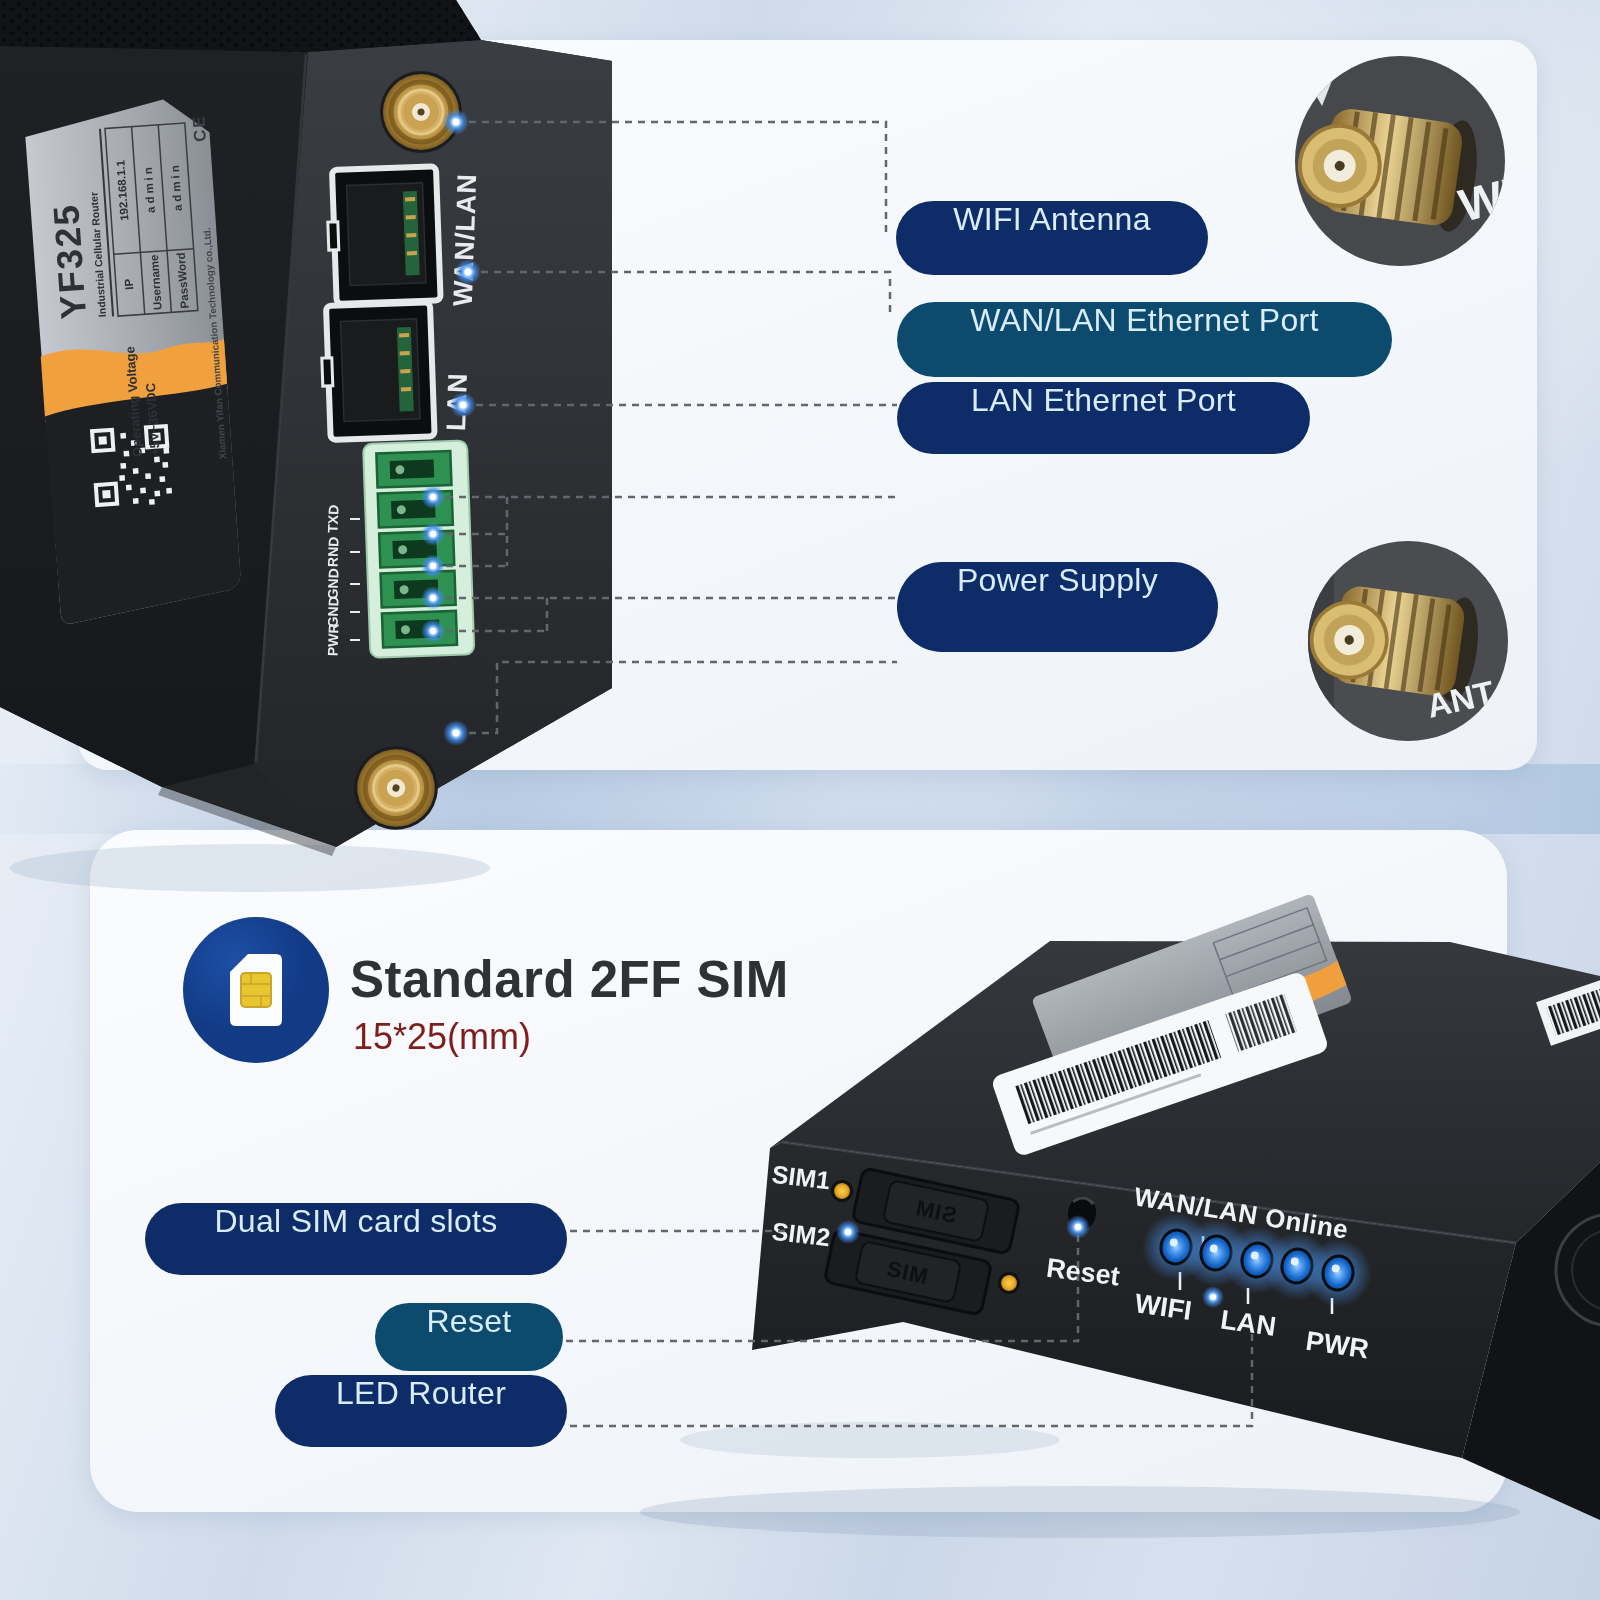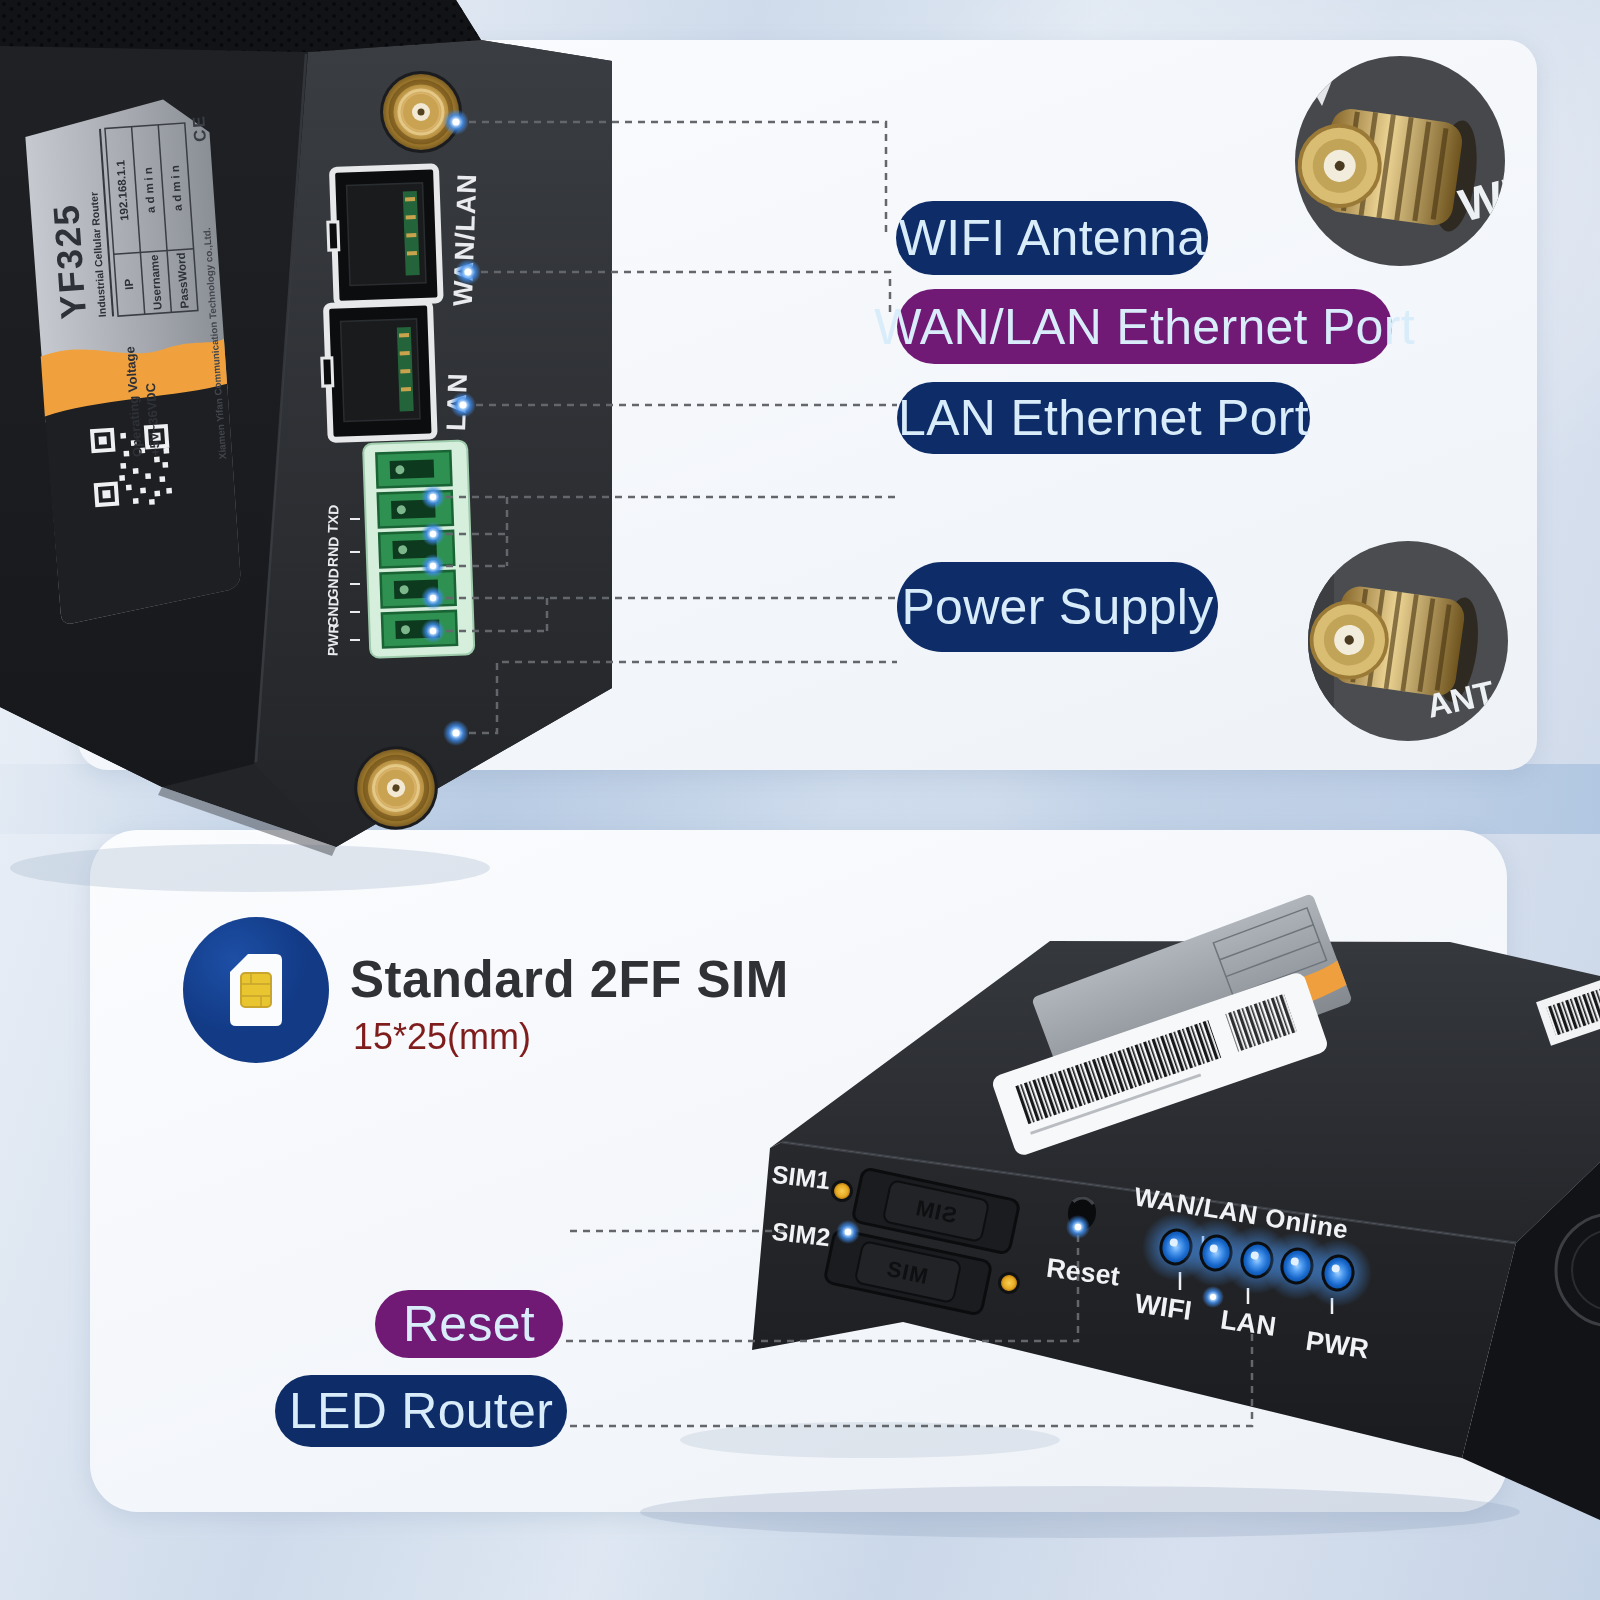--- a/index.html
+++ b/index.html
@@ -10,24 +10,24 @@
       background:linear-gradient(108deg,#f1f4fa 0%,#e4ebf4 16%,#cfdbeb 36%,#dee7f2 52%,#cbd8e9 66%,#d7e0ee 80%,#c5d3e6 100%);}
   .band{position:absolute;left:0;right:0;top:764px;height:70px;
         background:linear-gradient(90deg,rgba(166,191,221,.08),rgba(166,191,221,.55) 30%,rgba(190,208,232,.30) 62%,rgba(158,186,219,.6) 100%);}
   .sheen{position:absolute;right:-180px;top:-160px;width:950px;height:720px;border-radius:50%;
          background:radial-gradient(closest-side,rgba(255,255,255,.55),rgba(255,255,255,0));transform:rotate(-18deg);}
   .panel{position:absolute;background:linear-gradient(160deg,#fbfcfe 0%,#f3f6fa 60%,#eef2f7 100%);
          box-shadow:0 6px 22px rgba(110,132,165,.18);}
   .panel-top{left:78px;top:40px;width:1459px;height:730px;border-radius:30px;}
   .panel-bottom{left:90px;top:830px;width:1417px;height:682px;border-radius:48px;}
   svg.scene{position:absolute;inset:0;z-index:3;}
-  .pill{position:absolute;z-index:5;display:flex;align-items:center;justify-content:center;
-        border-radius:999px;color:#d8ecfa;font-size:50px;letter-spacing:.3px;white-space:nowrap;}
+  .pill{position:absolute;z-index:5;display:flex;justify-content:center;
+        border-radius:999px;color:#d8ecfa;font-size:32px;letter-spacing:.3px;white-space:nowrap;}
   .pill.dark{background:#0d2c68;}
-  .pill.medium{background:#701a75;}
+  .pill.medium{background:#0c4a6e;margin-top:13px;}
   .sim-title{position:absolute;left:350px;top:950px;z-index:5;font-size:51px;color:#2f3135;letter-spacing:.5px;font-weight:bold;}
   .sim-sub{position:absolute;left:353px;top:1016px;z-index:5;font-size:36px;color:#7f1d1d;}
 </style>
 </head>
 <body>
 
 <div class="canvas">
   <div class="bg"></div>
   <div class="sheen"></div>
   <div class="band"></div>
@@ -481,20 +481,23 @@
   <div class="pill medium" style="left:897px;top:289px;width:495px;height:75px">
     <span>WAN/LAN Ethernet Port</span>
     </div>
   <div class="pill dark" style="left:897px;top:382px;width:413px;height:72px">
     <span>LAN Ethernet Port</span>
     </div>
   <div class="pill dark" style="left:897px;top:562px;width:321px;height:90px">
     <span>Power Supply</span>
     </div>
 
+  <div class="pill dark" style="left:145px;top:1203px;width:422px;height:72px">
+    <span>Dual SIM card slots</span>
+    </div>
   <div class="pill medium" style="left:375px;top:1290px;width:188px;height:68px">
     <span>Reset</span>
     </div>
   <div class="pill dark" style="left:275px;top:1375px;width:292px;height:72px">
     <span>LED Router</span>
     </div>
 
   <svg style="position:absolute;left:180px;top:914px;z-index:5" width="155" height="155" viewBox="0 0 155 155">
     <defs>
       <radialGradient id="simCir" cx=".35" cy=".3">

